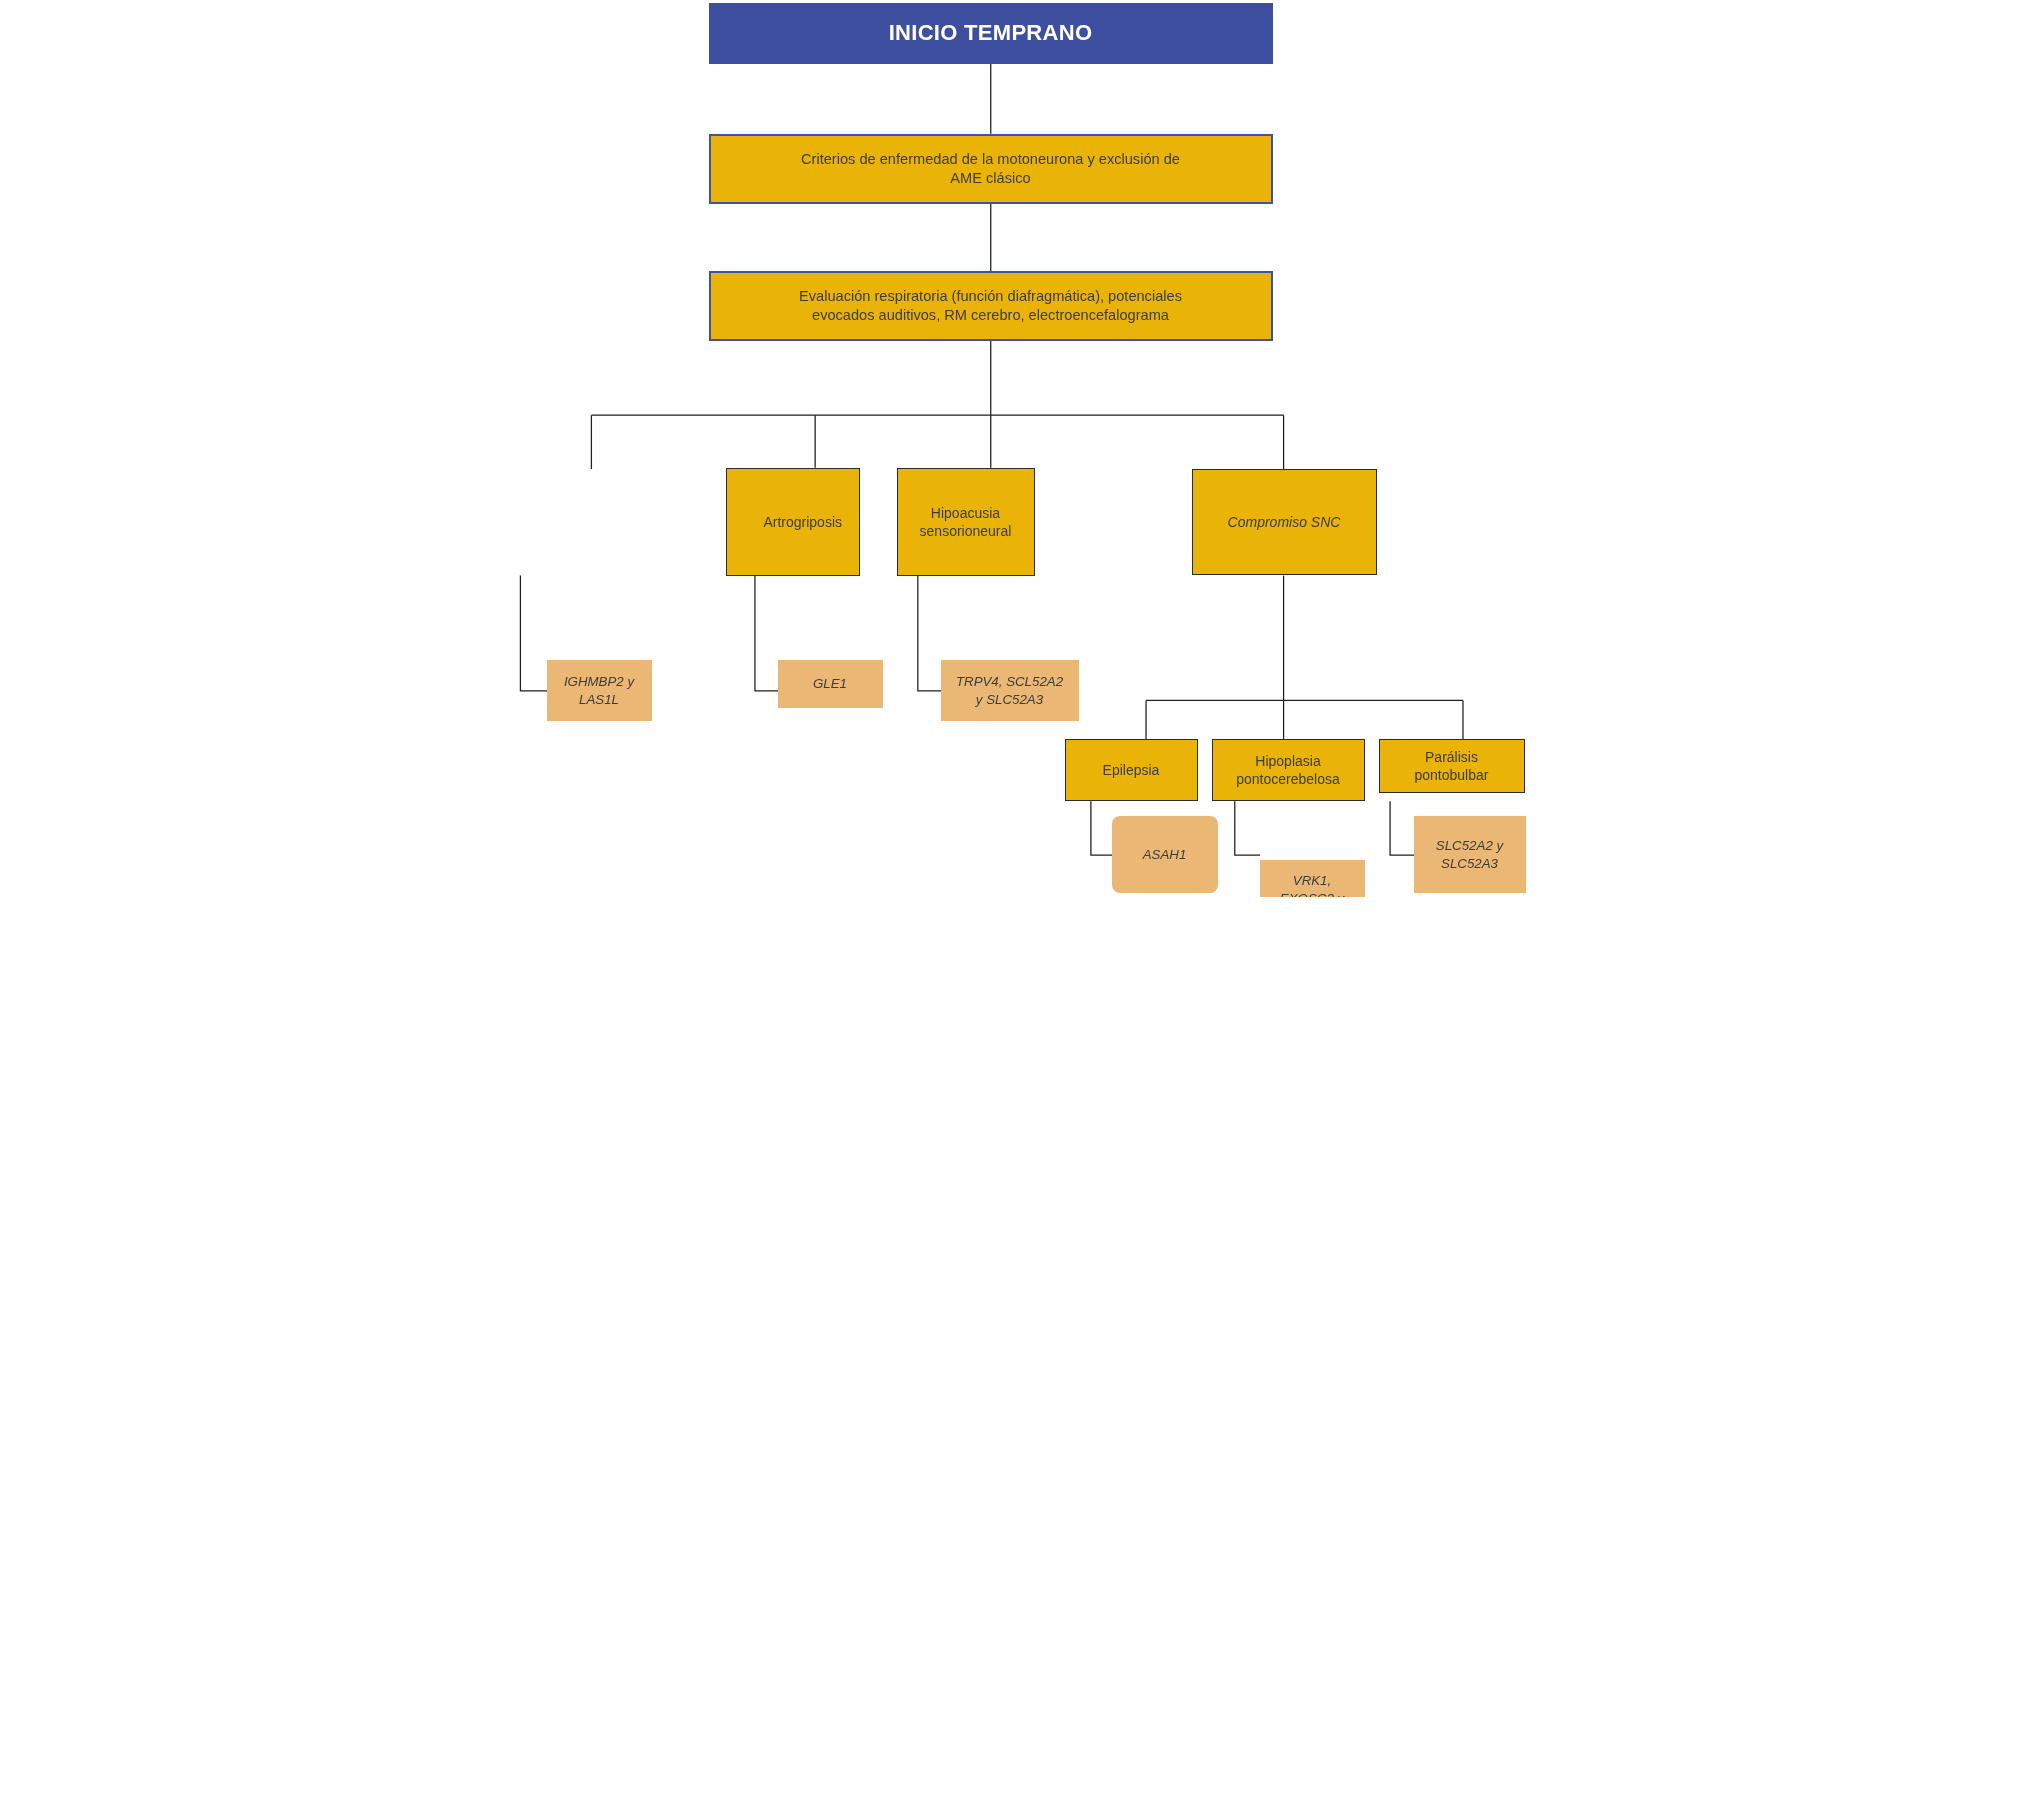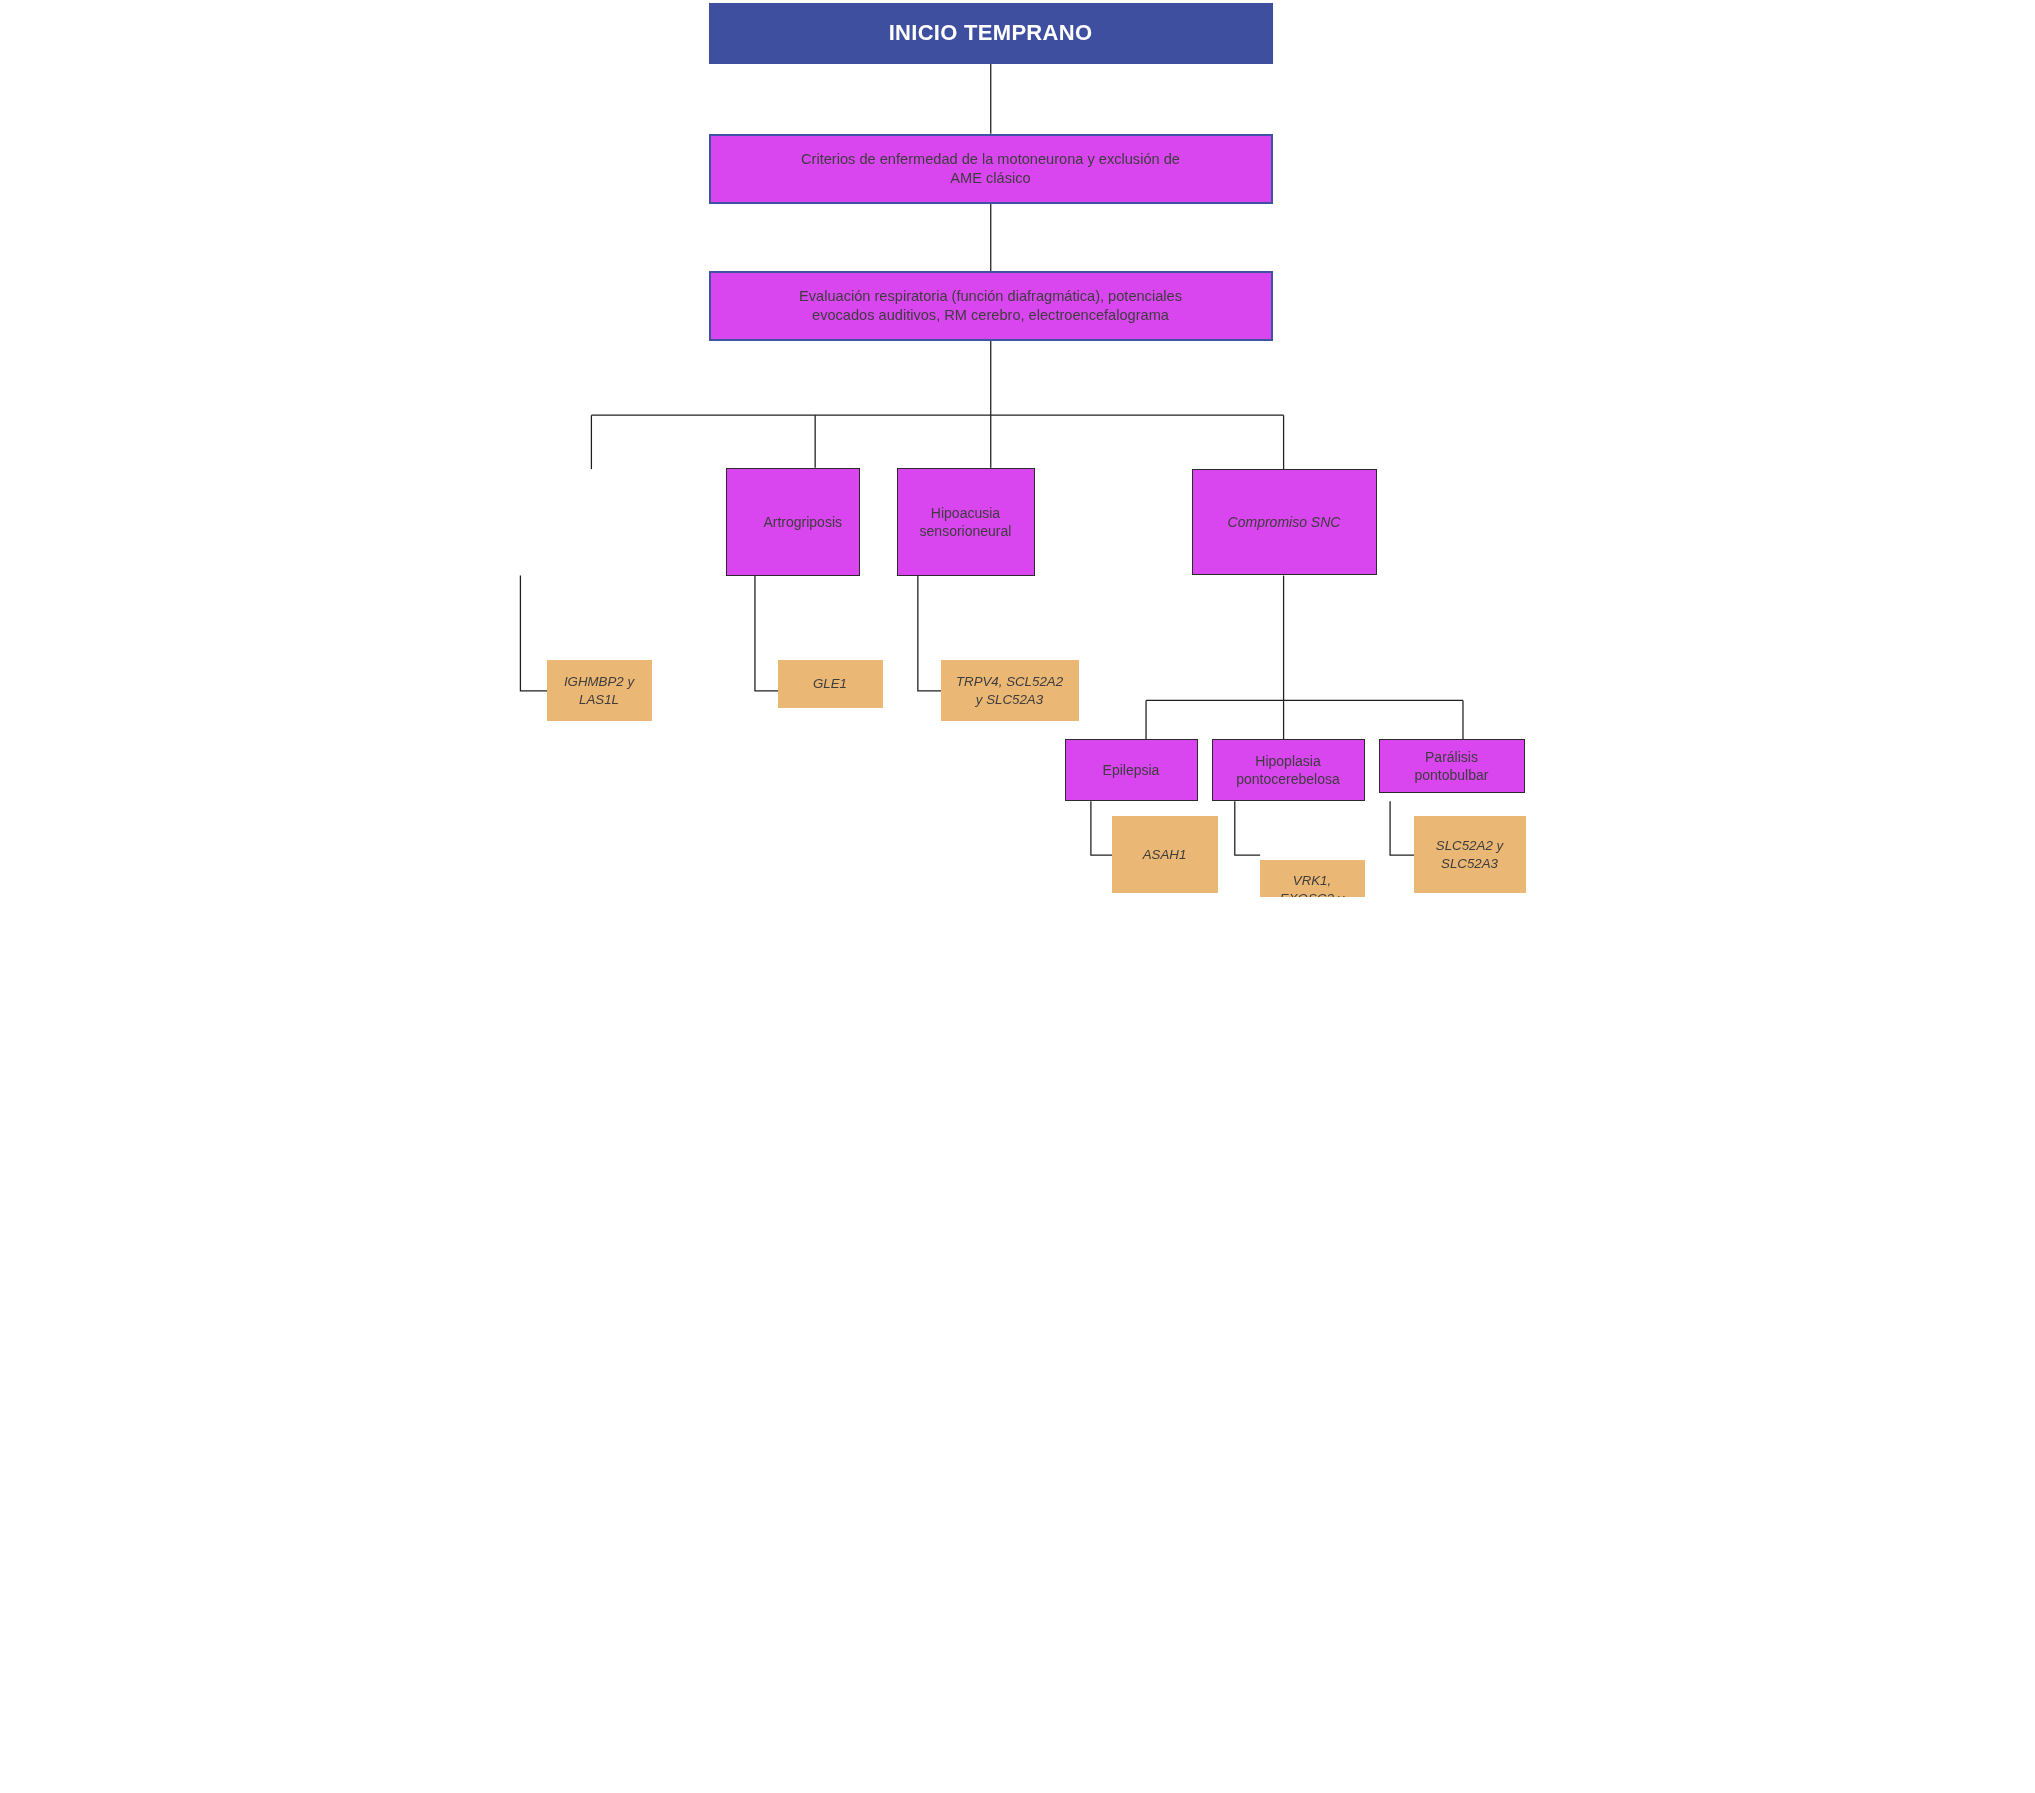--- a/index.html
+++ b/index.html
@@ -30,21 +30,21 @@
   .node{
     position:absolute;
     box-sizing:border-box;
     display:flex;
     align-items:center;
     justify-content:center;
     text-align:center;
     color:var(--text,#3d3d3d);
     white-space:pre-line;
     line-height:1.32;
-    background:#d946ef;
+    background:#eab308;
   }
   .header-box{
     background:var(--header-bg,#3E4F9F);
     color:#ffffff;
     font-weight:bold;
     font-size:22px;
     letter-spacing:0.3px;
     border:none;
   }
   .blue-box{
@@ -117,21 +117,21 @@
 y SLC52A3</div>
 
   <div class="node plain-box" style="left:556px;top:739px;width:133px;height:62px;">Epilepsia</div>
 
   <div class="node plain-box" style="left:703px;top:739px;width:153px;height:62px;">Hipoplasia
 pontocerebelosa</div>
 
   <div class="node plain-box" style="left:870px;top:739px;width:146px;height:54px;">Parálisis
 pontobulbar</div>
 
-  <div class="node gene-box" style="left:603px;top:816px;width:106px;height:77px;">ASAH1</div>
+  <div class="node gene-box" style="left:603px;top:816px;width:106px;height:77px;border-radius:8px;">ASAH1</div>
 
   <div class="node gene-box" style="left:751px;top:816px;width:105px;height:77px;margin-top:44px;">VRK1,
 EXOSC3 y
 EXOSC8</div>
 
   <div class="node gene-box" style="left:905px;top:816px;width:112px;height:77px;">SLC52A2 y
 SLC52A3</div>
 
 </div>
 

